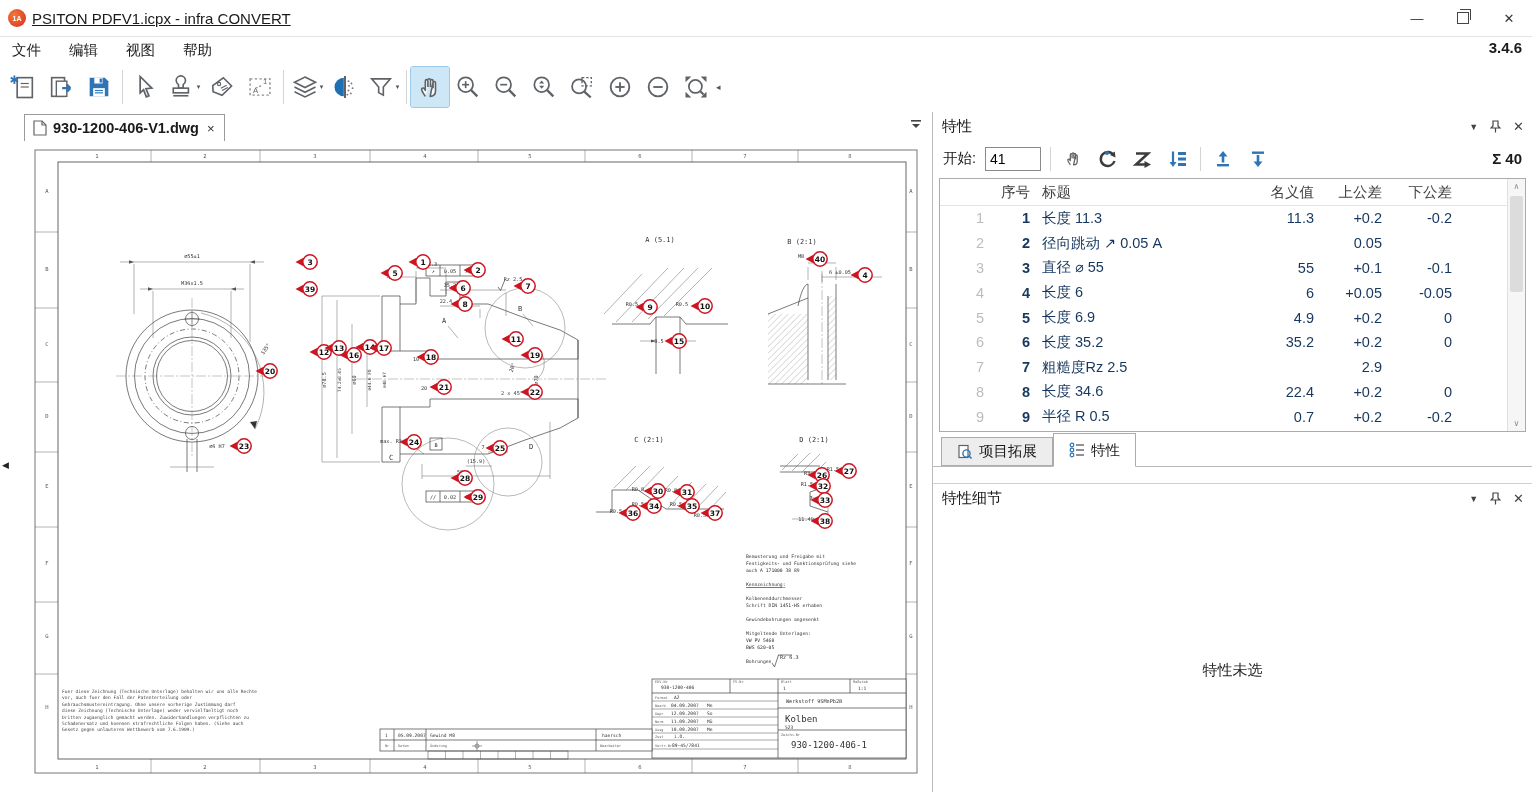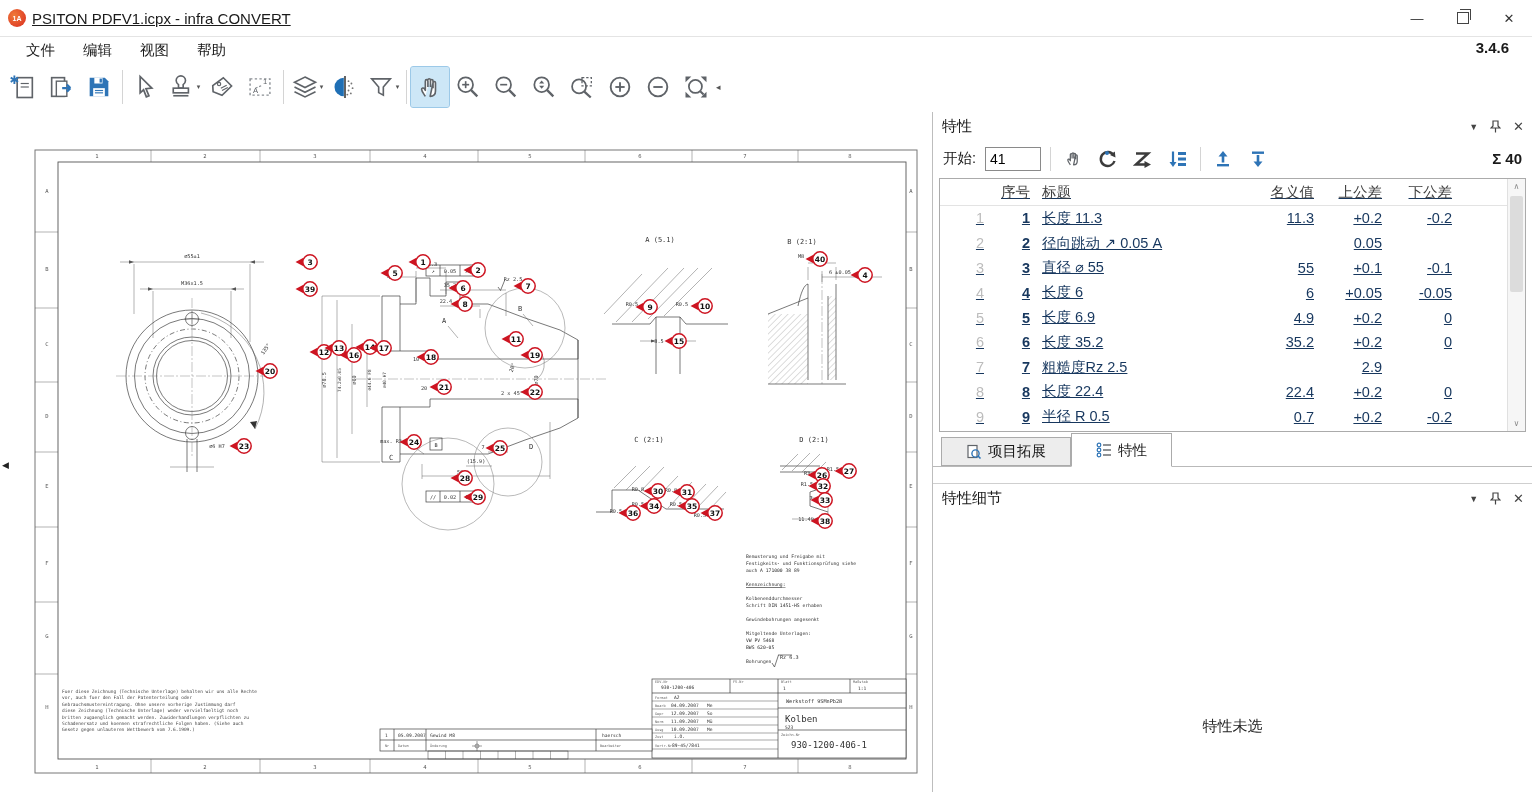--- a/index.html
+++ b/index.html
@@ -5,23 +5,23 @@
   html,body{margin:0;padding:0;background:#fff;width:1532px;height:792px;overflow:hidden;
     font-family:"Liberation Sans","DejaVu Sans",sans-serif;color:#1a1a1a;-webkit-font-smoothing:antialiased;}
   .titlebar{height:36px;display:flex;align-items:center;border-bottom:1px solid #e4e4e4;position:relative;}
   .app-badge{width:18px;height:18px;border-radius:50%;background:radial-gradient(circle at 35% 35%,#f07a3a,#d92b1f);
     color:#fff;font-size:7px;font-weight:bold;display:flex;align-items:center;justify-content:center;margin:0 6px 0 8px;}
   .win-title{font-size:15px;text-decoration:underline;}
   .win-controls{position:absolute;right:0;top:0;height:100%;display:flex;}
   .win-btn{width:46px;height:100%;display:flex;align-items:center;justify-content:center;font-size:13px;color:#333;}
   .restore-glyph{width:10px;height:10px;border:1.2px solid #444;position:relative;background:#fff;}
   .restore-glyph:before{content:"";position:absolute;left:2px;top:-4px;width:10px;height:10px;border:1.2px solid #444;border-left:none;border-bottom:none;}
-  .menubar{height:26px;display:flex;align-items:center;gap:28px;padding-left:26px;font-size:14.5px;position:relative;}
+  .menubar{height:26px;display:flex;align-items:center;gap:28px;padding-left:12px;font-size:14.5px;position:relative;}
   .menu-item{cursor:default;}
-  .version{position:absolute;right:23px;top:2px;font-weight:bold;font-size:15px;}
+  .version{position:absolute;right:10px;top:2px;font-weight:bold;font-size:15px;}
   .toolbar{height:48px;display:flex;align-items:center;padding-left:4px;}
   .tbtn{width:38px;height:40px;display:flex;align-items:center;justify-content:center;border-radius:2px;position:relative;}
   .tbtn.active{background:#cde7f7;outline:1px solid #9cc9e8;}
   .tsep{width:1px;height:34px;background:#d4d4d4;margin:0 4px;}
   .drop{font-size:7px;color:#555;margin-left:1px;}
   svg.ic{display:block;}
   
   .main{position:absolute;top:112px;left:0;right:0;bottom:0;display:flex;}
   .canvas-area{width:932px;position:relative;border-right:1px solid #bdbdbd;}
   .doc-tabbar{height:29px;position:relative;}
@@ -36,41 +36,41 @@
   .panel-header{height:29px;display:flex;align-items:center;padding:0 9px;font-size:15px;position:relative;}
   .ph-icons{position:absolute;right:8px;top:0;height:100%;display:flex;align-items:center;gap:12px;color:#444;}
   .ph-chev{font-size:9px;}
   .ph-close{font-size:13px;}
   .prop-toolbar{height:35px;display:flex;align-items:center;padding:0 10px;gap:9px;font-size:14.5px;}
   .start-input{width:46px;height:22px;border:1px solid #8a8a8a;font-size:14px;padding:0 4px;font-family:inherit;}
   .pt-sep{width:1px;height:24px;background:#d4d4d4;}
   .pt-btn{width:26px;height:26px;display:flex;align-items:center;justify-content:center;}
   .sum{margin-left:auto;font-weight:bold;font-size:15px;}
   .prop-table{margin:2px 6px 0 6px;border:1px solid #ababab;height:252px;position:relative;
-    font-size:14.5px;color:#17375e;text-decoration:underline;}
+    font-size:14.5px;color:#17375e;}
   .thead,.trow{display:grid;grid-template-columns:50px 46px 186px 98px 68px 70px 1fr;align-items:center;}
   .thead{height:26px;color:#3f3f3f;border-bottom:1px solid #e3e3e3;}
   .trow{height:24.8px;}
   .c{padding:0 6px;white-space:nowrap;overflow:hidden;}
   .c.idx{color:#bcbcbc;text-align:right;}
   .c.num{text-align:right;font-weight:bold;}
   .c.val{text-align:right;}
   .hc{padding:0 6px;}
   .hc.r{text-align:right;}
   .scrollbar{position:absolute;right:0;top:0;bottom:0;width:17px;background:#f6f6f6;border-left:1px solid #e0e0e0;
     display:flex;flex-direction:column;align-items:center;font-size:8px;color:#8a8a8a;}
   .sb-thumb{width:13px;height:96px;background:#dcdcdc;border-radius:2px;margin-top:2px;}
   .sb-btn{height:15px;display:flex;align-items:center;justify-content:center;width:100%;}
   .sb-spacer{flex:1;}
   .subtabs{height:34px;display:flex;align-items:flex-end;padding-left:8px;border-bottom:1px solid #b9b9b9;}
-  .subtab{display:flex;align-items:center;gap:6px;font-size:14.5px;padding:0 24px;height:27px;
+  .subtab{display:flex;align-items:center;gap:6px;font-size:14.5px;padding:0 15px;height:27px;
     border:1px solid #ababab;background:#ededed;position:relative;}
   .subtab.active{background:#fff;height:32px;border-bottom:1px solid #fff;margin-bottom:-1px;z-index:2;}
   .details{flex:1;display:flex;flex-direction:column;border-top:1px solid #cfcfcf;margin-top:16px;}
-  .details-body{flex:1;display:flex;justify-content:center;padding-top:148px;font-size:15px;color:#262626;align-items:center;}
+  .details-body{flex:1;display:flex;justify-content:center;padding-top:148px;font-size:15px;color:#262626;}
   
   text.dl{font-family:"DejaVu Sans Mono","Liberation Mono",monospace;fill:#333;font-size:5.2px;text-anchor:middle;}
   text.dl.dx{font-size:4.4px;}
   text.dl.m{font-size:7px;}
   text.dl.md{text-anchor:start;}
   text.dl.xs{text-anchor:start;font-size:4.6px;}
   text.dl.xxs{text-anchor:start;font-size:3.5px;fill:#666;}
   text.dl.lg{text-anchor:start;font-size:9px;}
   text.dl.note{text-anchor:start;font-size:4.7px;}
   text.dl.legal{text-anchor:start;font-size:4.5px;fill:#444;}
@@ -249,20 +249,36 @@
         <path d="M21,3 v5 l-5,-5 z" fill="#5f6368"></path>
         <path d="M3,21 v-5 l5,5 z" fill="#5f6368"></path>
         <path d="M21,21 h-5 l5,-5 z" fill="#5f6368"></path>
       </svg>
   </div>
   <span class="drop" style="font-size:9px;">◂</span>
 </div>
 
 <div class="main">
   <div class="canvas-area">
+    <div class="doc-tabbar">
+      <div class="doc-tab">
+        <svg class="ic" width="14" height="16" viewBox="0 0 14 16">
+            <path d="M1,1 h8 l4,4 v10 h-12 z" fill="#fff" stroke="#666" stroke-width="1.2"></path>
+            <path d="M9,1 v4 h4" fill="none" stroke="#666" stroke-width="1.2"></path>
+          </svg>
+        <span>930-1200-406-V1.dwg</span>
+        <span class="doc-close">×</span>
+      </div>
+      <div class="tab-overflow">
+        <svg class="ic" width="12" height="12" viewBox="0 0 12 12">
+            <rect x="1" y="2" width="10" height="1.6" fill="#444"></rect>
+            <path d="M2,6 l4,4 4,-4 z" fill="#444"></path>
+          </svg>
+      </div>
+    </div>
     <span class="left-collapse">◀</span>
 
     <svg class="sheet" width="900" height="640" viewBox="0 0 900 640">
       <defs>
         <pattern id="hp" patternUnits="userSpaceOnUse" width="4.5" height="4.5" patternTransform="rotate(45)">
           <line x1="0" y1="0" x2="0" y2="4.5" stroke="#777" stroke-width="0.5"></line>
         </pattern>
       </defs>
 
       <g>
@@ -964,21 +980,21 @@
               <span class="c num">7</span>
               <span class="c title">粗糙度Rz 2.5</span>
               <span class="c val"></span>
               <span class="c val">2.9</span>
               <span class="c val"></span>
               <span class="c fill"></span>
             </div>
             <div class="trow">
               <span class="c idx">8</span>
               <span class="c num">8</span>
-              <span class="c title">长度 22.4</span>
+              <span class="c title">长度 34.6</span>
               <span class="c val">22.4</span>
               <span class="c val">+0.2</span>
               <span class="c val">0</span>
               <span class="c fill"></span>
             </div>
             <div class="trow">
               <span class="c idx">9</span>
               <span class="c num">9</span>
               <span class="c title">半径 R 0.5</span>
               <span class="c val">0.7</span>

